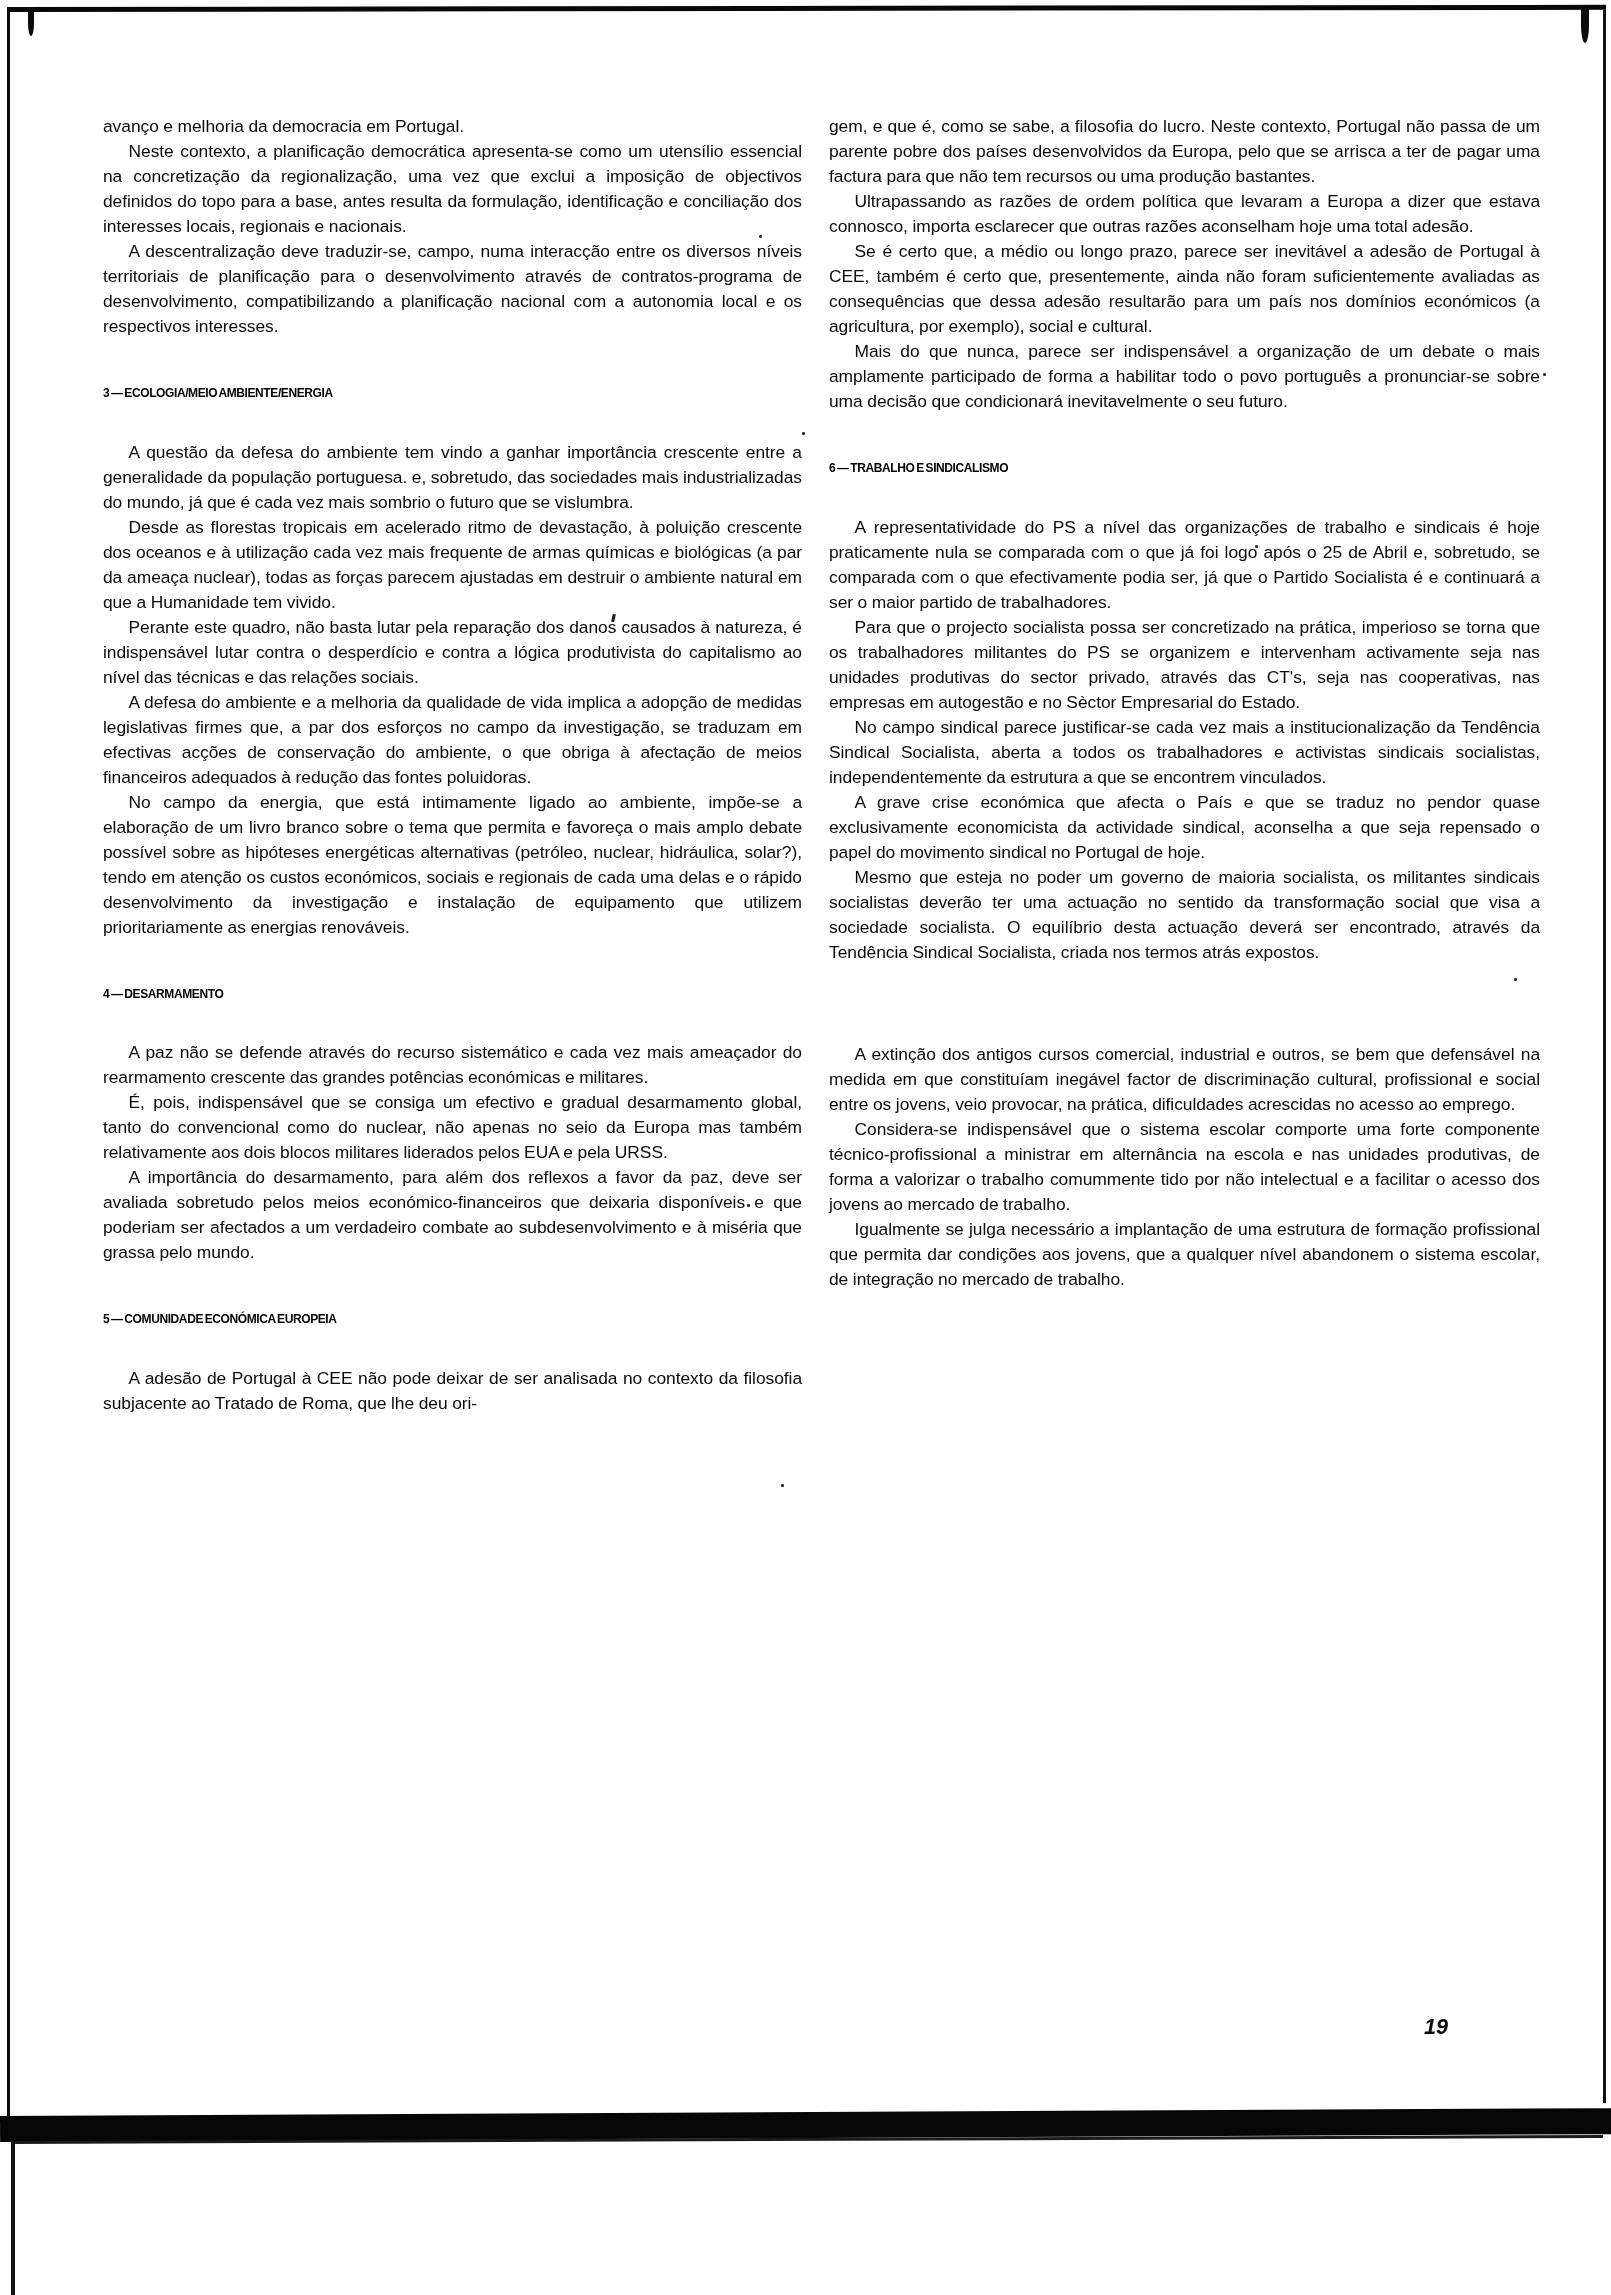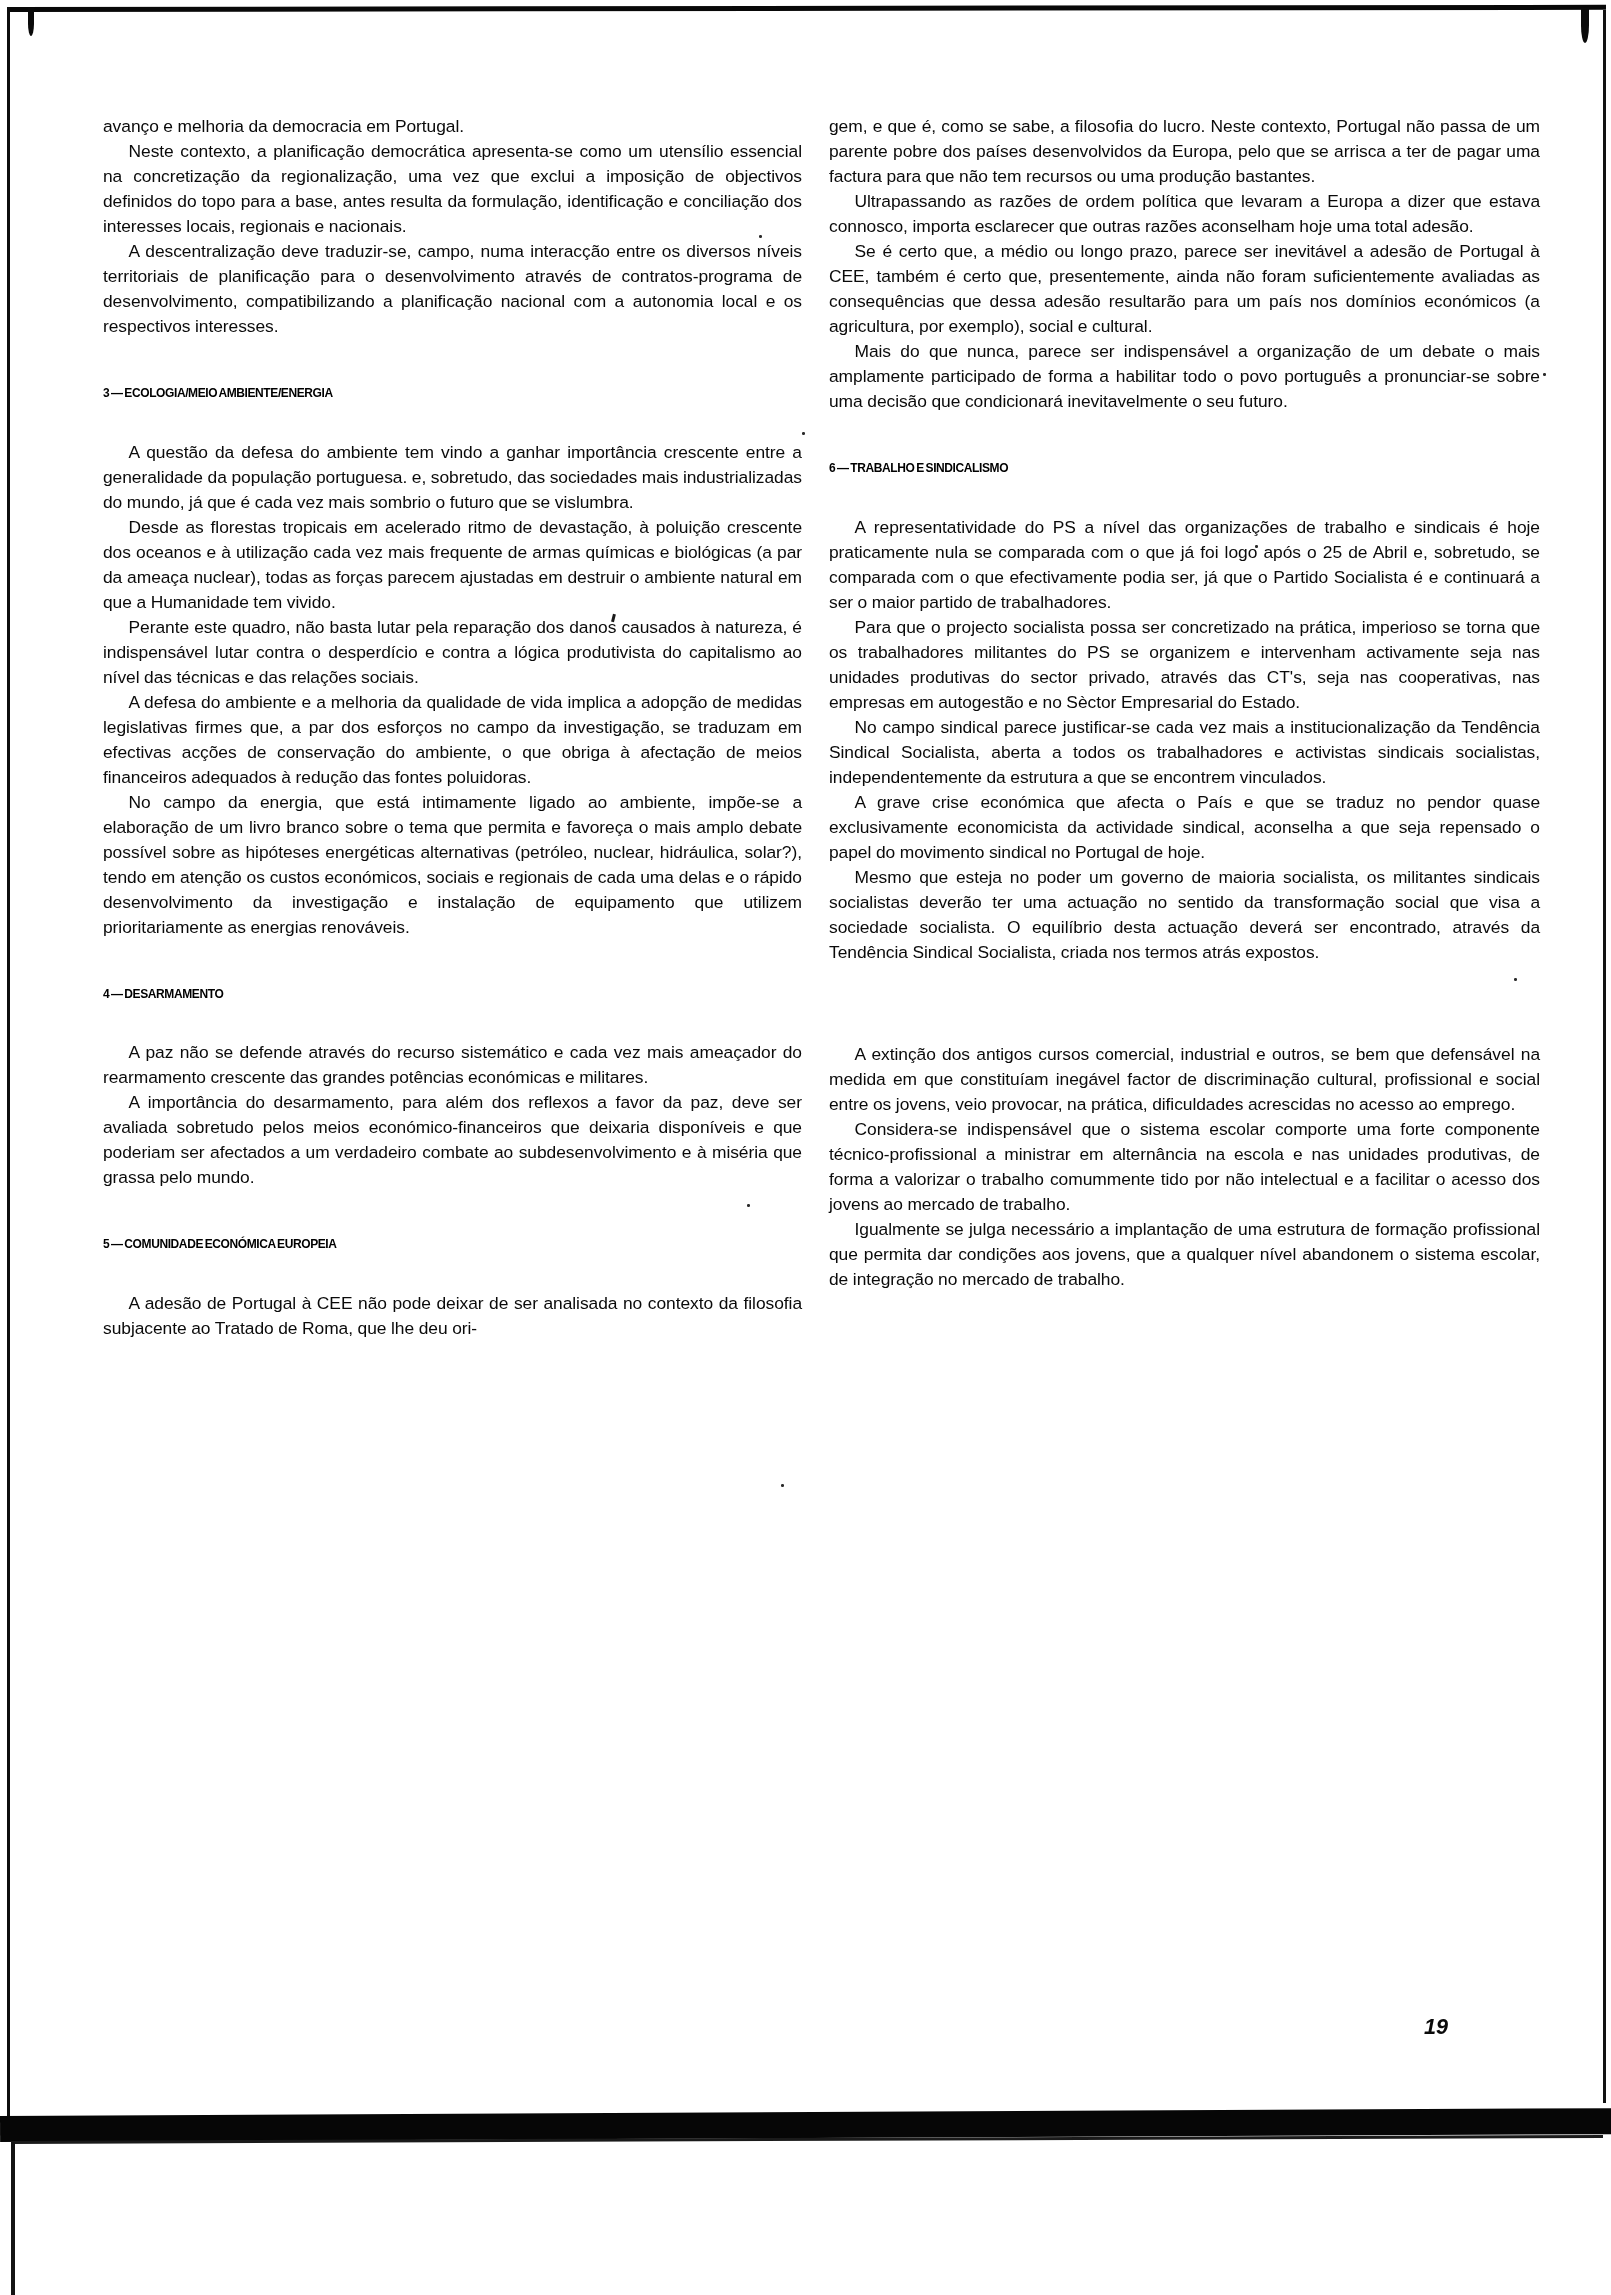--- a/index.html
+++ b/index.html
@@ -190,20 +190,21 @@
         <div class="sp-after-head"></div>
         <p class="para">A questão da defesa do ambiente tem vindo a ganhar importância crescente entre a generalidade da população portuguesa. e, sobretudo, das sociedades mais industrializadas do mundo, já que é cada vez mais sombrio o futuro que se vislumbra.</p>
         <p class="para">Desde as florestas tropicais em acelerado ritmo de devastação, à poluição crescente dos oceanos e à utilização cada vez mais frequente de armas químicas e biológicas (a par da ameaça nuclear), todas as forças parecem ajustadas em destruir o ambiente natural em que a Humanidade tem vivido.</p>
         <p class="para">Perante este quadro, não basta lutar pela reparação dos danos causados à natureza, é indispensável lutar contra o desperdício e contra a lógica produtivista do capitalismo ao nível das técnicas e das relações sociais.</p>
         <p class="para">A defesa do ambiente e a melhoria da qualidade de vida implica a adopção de medidas legislativas firmes que, a par dos esforços no campo da investigação, se traduzam em efectivas acções de conservação do ambiente, o que obriga à afectação de meios financeiros adequados à redução das fontes poluidoras.</p>
         <p class="para">No campo da energia, que está intimamente ligado ao ambiente, impõe-se a elaboração de um livro branco sobre o tema que permita e favoreça o mais amplo debate possível sobre as hipóteses energéticas alternativas (petróleo, nuclear, hidráulica, solar?), tendo em atenção os custos económicos, sociais e regionais de cada uma delas e o rápido desenvolvimento da investigação e instalação de equipamento que utilizem prioritariamente as energias renováveis.</p>
         <div class="sp-before-head"></div>
         <h2 class="section-head">4 — DESARMAMENTO</h2>
         <div class="sp-after-head"></div>
         <p class="para">A paz não se defende através do recurso sistemático e cada vez mais ameaçador do rearmamento crescente das grandes potências económicas e militares.</p>
+        <p class="para">É, pois, indispensável que se consiga um efectivo e gradual desarmamento global, tanto do convencional como do nuclear, não apenas no seio da Europa mas também relativamente aos dois blocos militares liderados pelos EUA e pela URSS.</p>
         <p class="para">A importância do desarmamento, para além dos reflexos a favor da paz, deve ser avaliada sobretudo pelos meios económico-financeiros que deixaria disponíveis e que poderiam ser afectados a um verdadeiro combate ao subdesenvolvimento e à miséria que grassa pelo mundo.</p>
         <div class="sp-before-head"></div>
         <h2 class="section-head">5 — COMUNIDADE ECONÓMICA EUROPEIA</h2>
         <div class="sp-after-head"></div>
         <p class="para">A adesão de Portugal à CEE não pode deixar de ser analisada no contexto da filosofia subjacente ao Tratado de Roma, que lhe deu ori-</p>
       </div>
     <div class="col col-right" id="col-right">
         <p class="para cont">gem, e que é, como se sabe, a filosofia do lucro. Neste contexto, Portugal não passa de  um parente pobre dos países desenvolvidos da Europa, pelo que se arrisca a ter de pagar uma factura para que não tem recursos ou uma produção bastantes.</p>
         <p class="para">Ultrapassando as razões de ordem política que levaram a Europa a dizer que estava connosco, importa esclarecer que outras razões aconselham hoje uma total adesão.</p>
         <p class="para">Se é certo que, a médio ou longo prazo, parece ser  inevitável a adesão de Portugal à CEE, também é certo que, presentemente, ainda não foram suficientemente avaliadas as consequências que dessa adesão resultarão para um país nos domínios económicos (a agricultura, por exemplo), social e cultural.</p>

